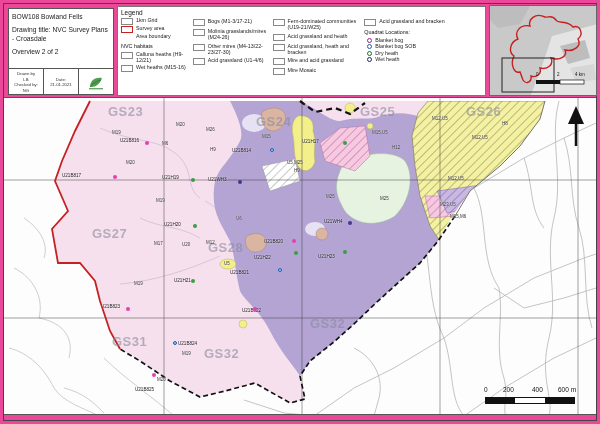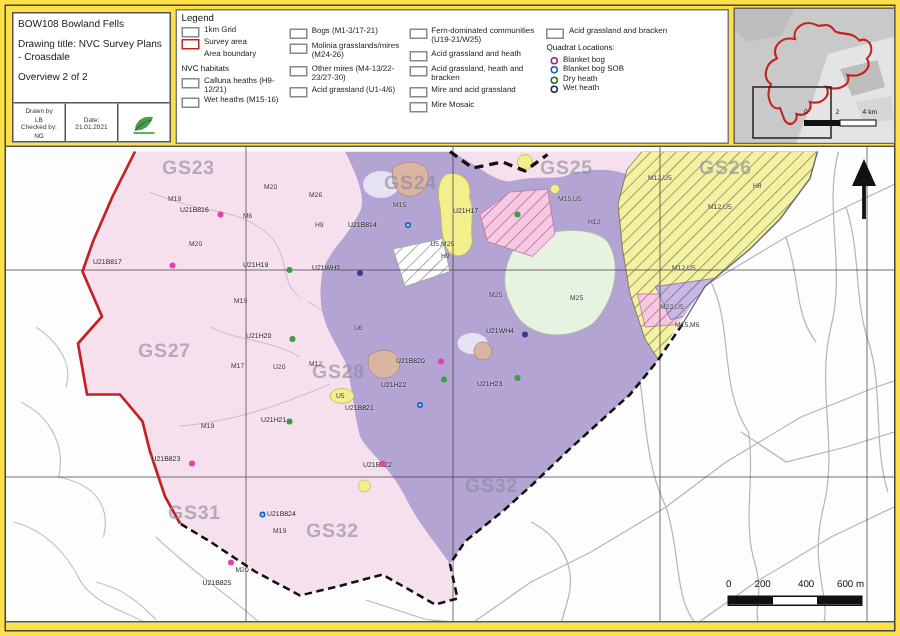--- a/index.html
+++ b/index.html
@@ -1,17 +1,17 @@
 <!DOCTYPE html>
 <html><head>
 <meta charset="utf-8">
 <style>
   * { margin:0; padding:0; box-sizing:border-box; }
   html,body { width:600px; height:424px; font-family:"Liberation Sans", sans-serif; background:#fff; }
-  #page { position:relative; width:600px; height:424px; background:#fde047; overflow:hidden; }
+  #page { position:relative; width:600px; height:424px; background:#ec4899; overflow:hidden; }
   #frame { position:absolute; left:3px; top:3px; width:594px; height:418px; border:1.5px solid #444; }
 
   
   #titleblock { position:absolute; left:8px; top:8px; width:106px; height:87px; border:1px solid #555; background:#fff; }
   #titleblock .tb-main { height:60px; border-bottom:1px solid #555; padding:4px 3px; display:flex; flex-direction:column; gap:5px; }
   #titleblock .tb-main div { font-size:6.7px; color:#222; line-height:1.25; }
   #tb-row { display:flex; height:25px; }
   #tb-row .cell { flex:1; border-right:1px solid #555; font-size:4.3px; color:#333; text-align:center; padding-top:2px; line-height:1.3; }
   #tb-row .cell:last-child { border-right:none; display:flex; align-items:center; justify-content:center; }
 

